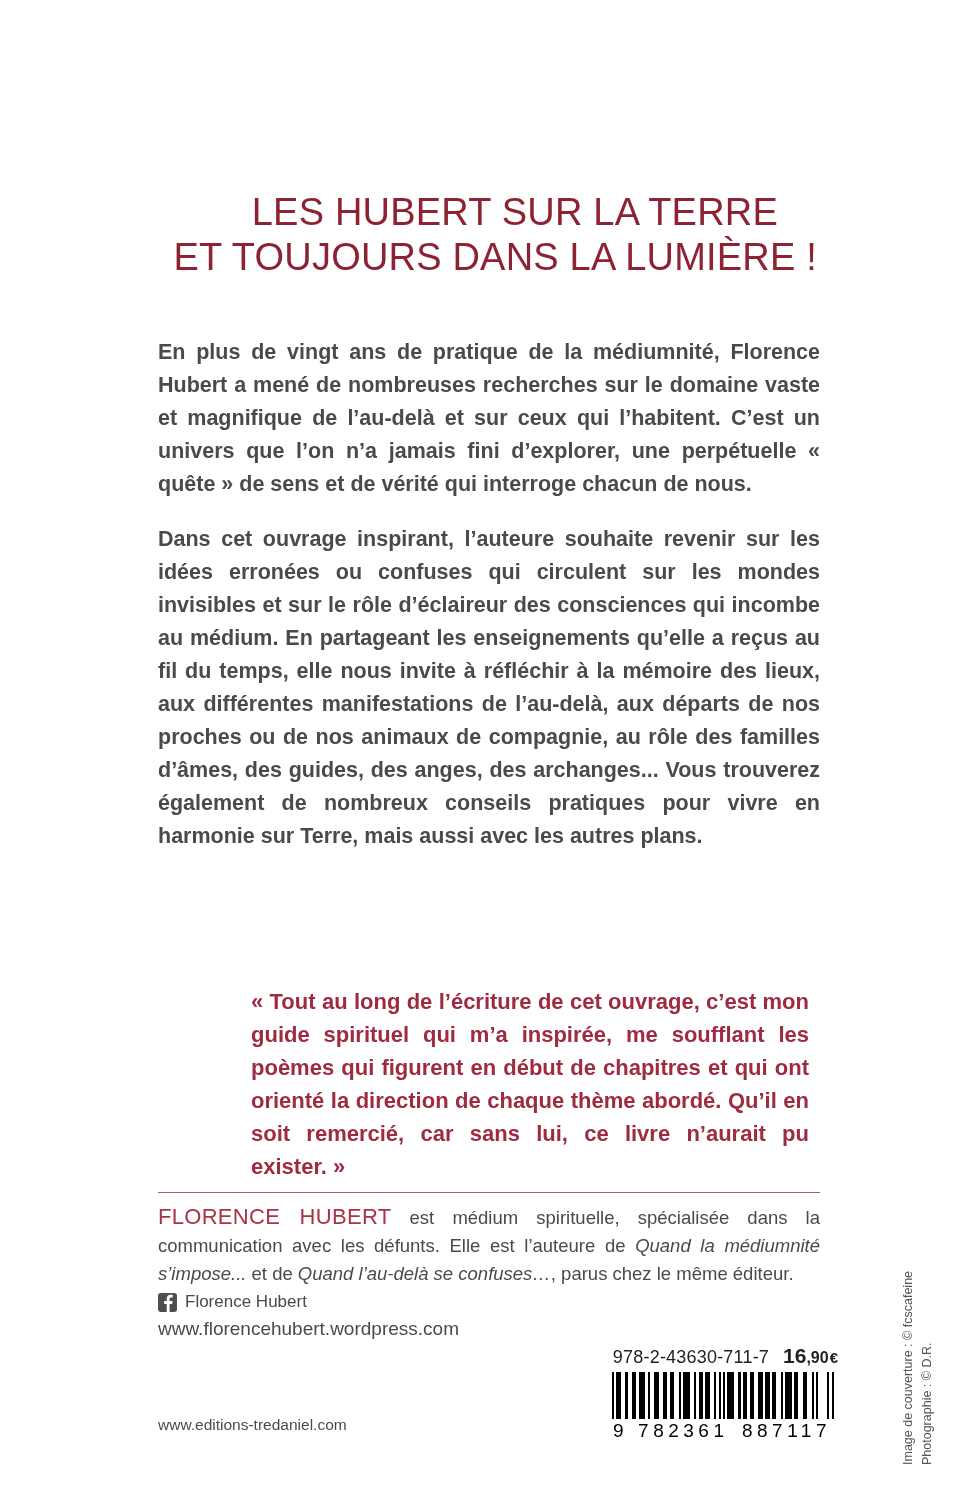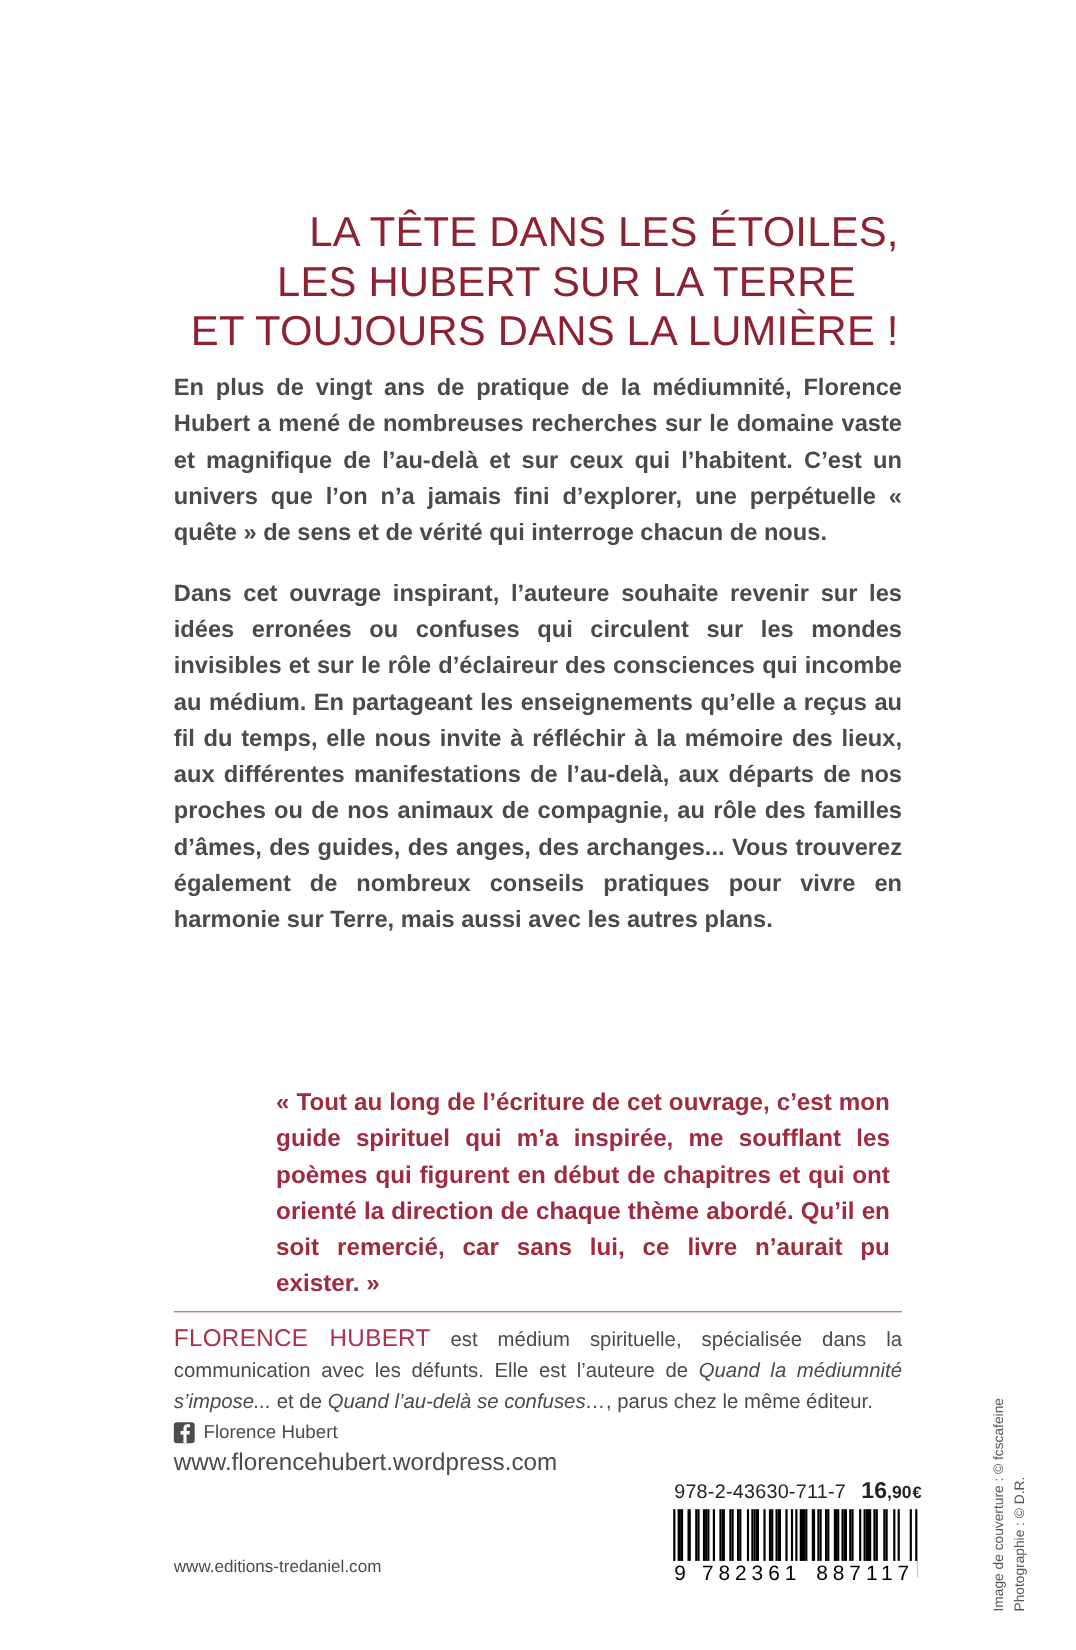--- a/index.html
+++ b/index.html
@@ -136,21 +136,21 @@
     display: inline-block;
     flex: 0 0 auto;
   }
   .fb-icon svg { display: block; }
 
   .author-site {
     position: absolute;
     left: 0;
     top: 1318px;
     color: #4a4a4a;
-    font-size: 22px;
+    font-size: 19px;
     line-height: 22px;
   }
 
   .publisher-site {
     position: absolute;
     left: 0;
     top: 1415px;
     color: #4a4a4a;
     font-size: 15.5px;
     line-height: 20px;
@@ -248,21 +248,20 @@
   .credits-inner span { white-space: nowrap; }
 </style>
 </head>
 <body>
 
 <div class="page">
 
   <div class="content">
 
     <h1 class="title-block">
-      <span class="title-line l1">LA TÊTE DANS LES ÉTOILES,</span>
       <span class="title-line l2">LES HUBERT SUR LA TERRE</span>
       <span class="title-line l3">ET TOUJOURS DANS LA LUMIÈRE !</span>
     </h1>
 
     <div class="body-block">
       <p>En plus de vingt ans de pratique de la médiumnité, Florence Hubert a mené de nombreuses recherches sur le domaine vaste et magnifique de l’au-delà et sur ceux qui l’habitent. C’est un univers que l’on n’a jamais fini d’explorer, une perpétuelle « quête » de sens et de vérité qui interroge chacun de nous.</p>
       <p>Dans cet ouvrage inspirant, l’auteure souhaite revenir sur les idées erronées ou confuses qui circulent sur les mondes invisibles et sur le rôle d’éclaireur des consciences qui incombe au médium. En partageant les enseignements qu’elle a reçus au fil du temps, elle nous invite à réfléchir à la mémoire des lieux, aux différentes manifestations de l’au-delà, aux départs de nos proches ou de nos animaux de compagnie, au rôle des familles d’âmes, des guides, des anges, des archanges... Vous trouverez également de nombreux conseils pratiques pour vivre en harmonie sur Terre, mais aussi avec les autres plans.</p>
     </div>
 
     <blockquote class="quote-block">

